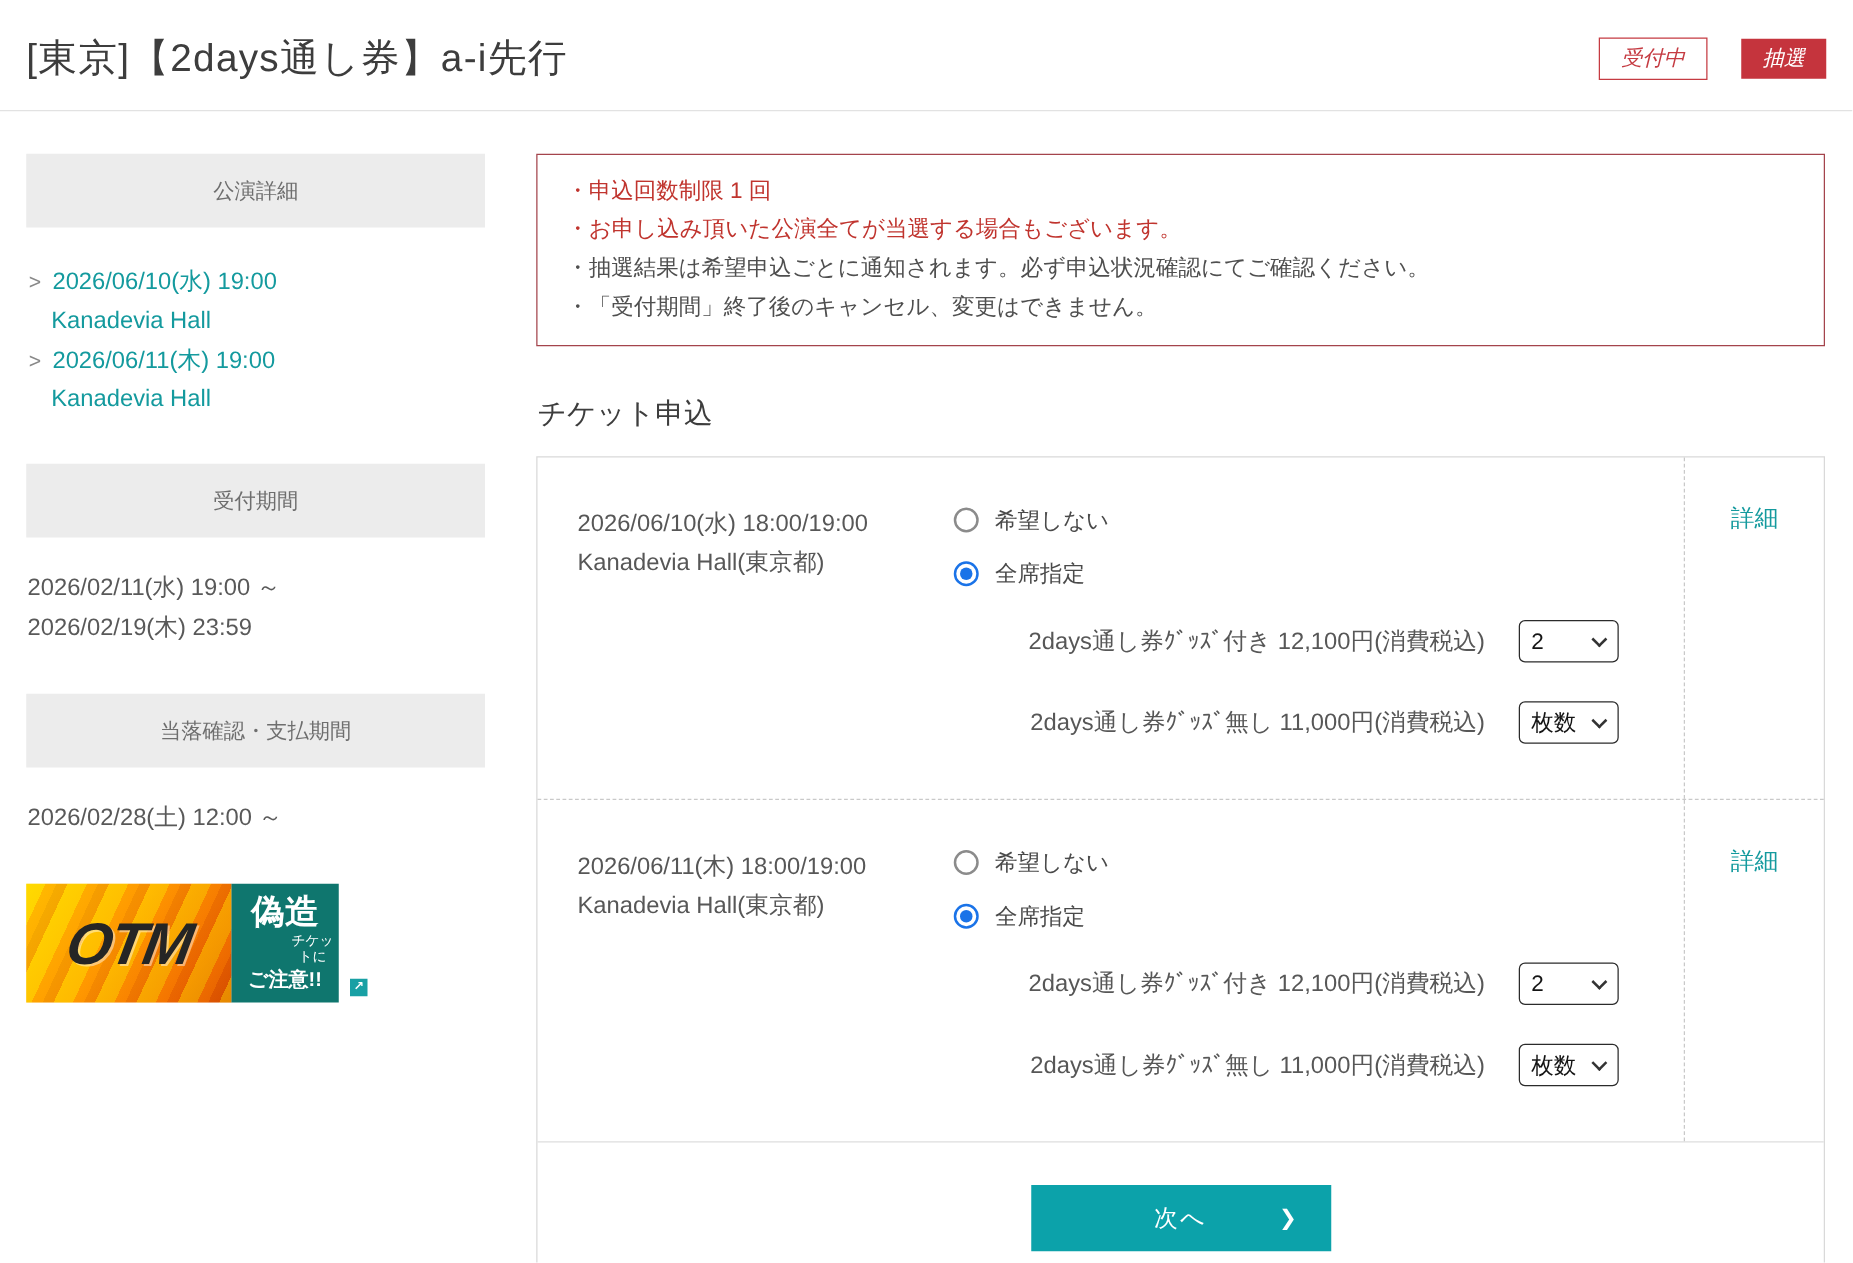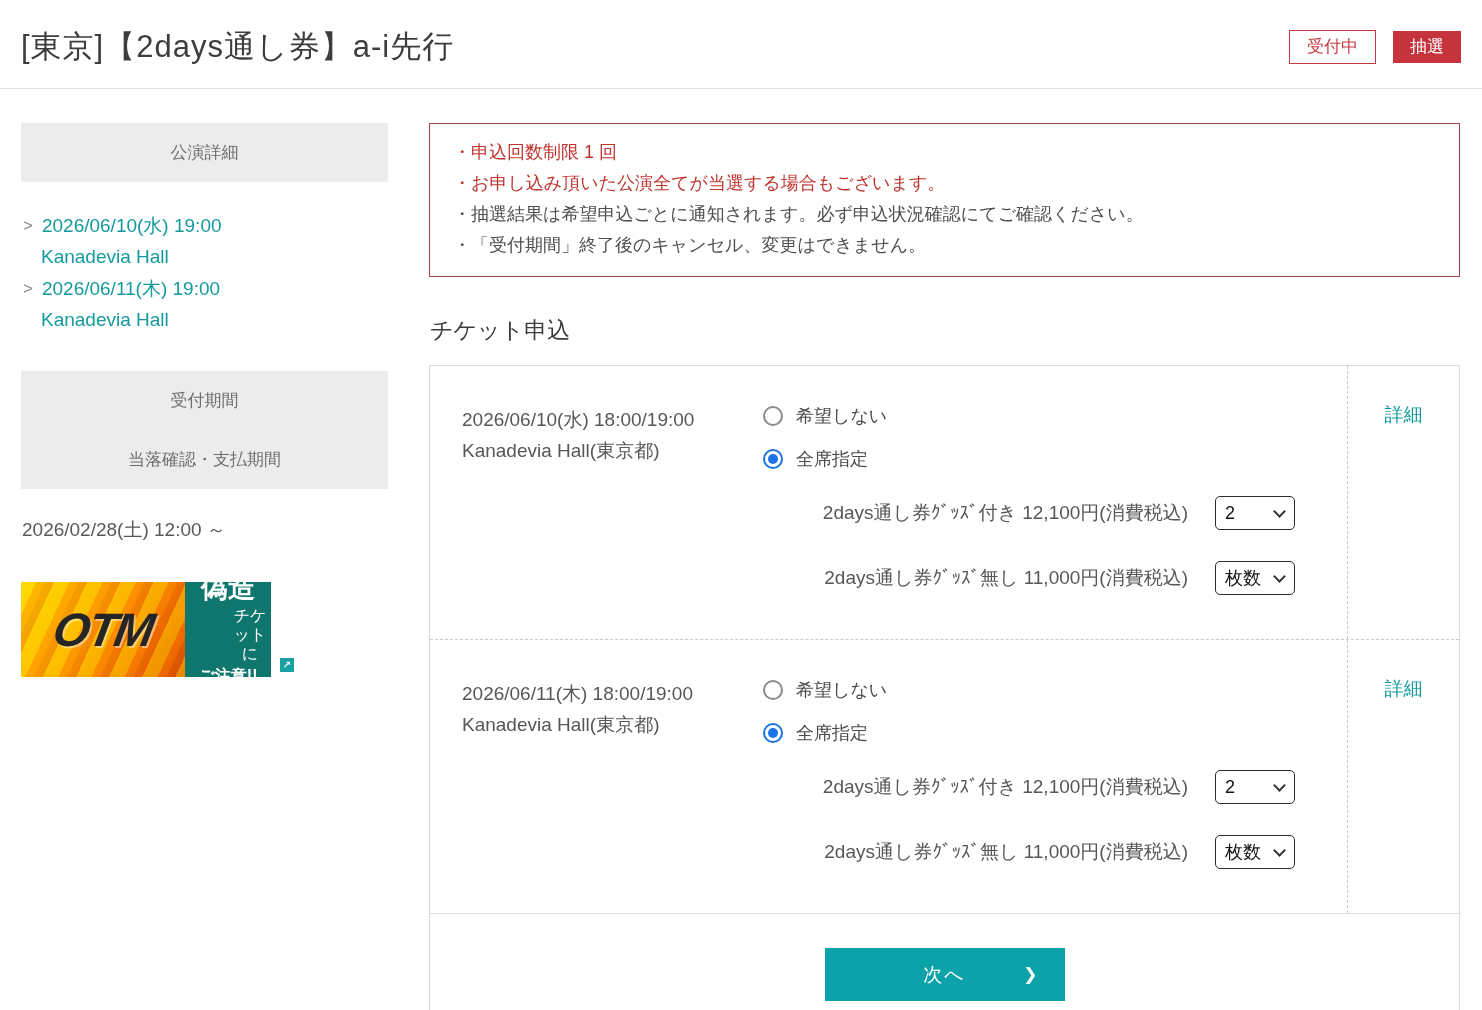--- a/index.html
+++ b/index.html
@@ -11,21 +11,21 @@
   }
   .page { width:1482px; height:1010px; position:relative; }
 
   
   .page-header {
     display:flex; justify-content:space-between; align-items:center;
     padding:26px 21px 20px 21px;
     border-bottom:1px solid #e2e2e2;
   }
   .page-title { font-size:31px; font-weight:500; color:#3d3d3d; letter-spacing:1px; }
-  .badges { display:flex; gap:17px; align-items:center; }
+  .badges { display:flex; gap:27px; align-items:center;font-style:italic; }
   .badge { font-size:17px; padding:6px 17px; line-height:1.2; white-space:nowrap; }
   .badge.outline { color:#c53b42; border:1px solid #c53b42; background:#fff; }
   .badge.solid { color:#fff; background:#c5343d; }
 
   
   .content { display:flex; padding:34px 22px 0 21px; gap:41px; }
   .sidebar { width:367px; flex:none; }
   .main { flex:1; min-width:0; }
 
   
@@ -53,21 +53,21 @@
   .otm-logo {
     font-size:47px; font-weight:bold; font-style:italic; color:#252525;
     transform:skew(-10deg); letter-spacing:-2px;
     text-shadow:2px 2px 0 rgba(255,255,255,.45);
   }
   .banner-right {
     width:86px; background:#0f766e; color:#fff; text-align:center;
     display:flex; flex-direction:column; justify-content:center; gap:2px; padding:4px 0;
   }
   .bline1 { font-size:27px; font-weight:bold; line-height:1.1; }
-  .bline2 { font-size:16px; line-height:1.2;margin-left:44px; }
+  .bline2 { font-size:11px; line-height:1.2;margin-left:44px; }
   .bline3 { font-size:16px; font-weight:bold; line-height:1.2; }
   .ext-icon {
     width:14px; height:14px; background:#18a0a4; color:#fff;
     font-size:10px; font-weight:bold; line-height:14px; text-align:center;
     margin-bottom:5px; cursor:pointer; flex:none;
   }
 
   
   .notice {
     border:1px solid #a4444c; padding:13px 23px 15px;
@@ -156,20 +156,24 @@
             <span class="arrow-glyph">&gt;</span>
             <a class="side-link">2026/06/11(木) 19:00</a>
           </div>
           <div class="venue-row">
             <a class="side-link">Kanadevia Hall</a>
           </div>
         </li>
       </ul>
 
       <div class="side-header">受付期間</div>
+      <div class="period-text">
+        <div>2026/02/11(水) 19:00 ～</div>
+        <div>2026/02/19(木) 23:59</div>
+      </div>
 
       <div class="side-header">当落確認・支払期間</div>
       <div class="period-text">
         <div>2026/02/28(土) 12:00 ～</div>
       </div>
 
       <div class="banner-wrap">
         <div class="banner">
           <div class="banner-left">
             <span class="otm-logo">OTM</span>

